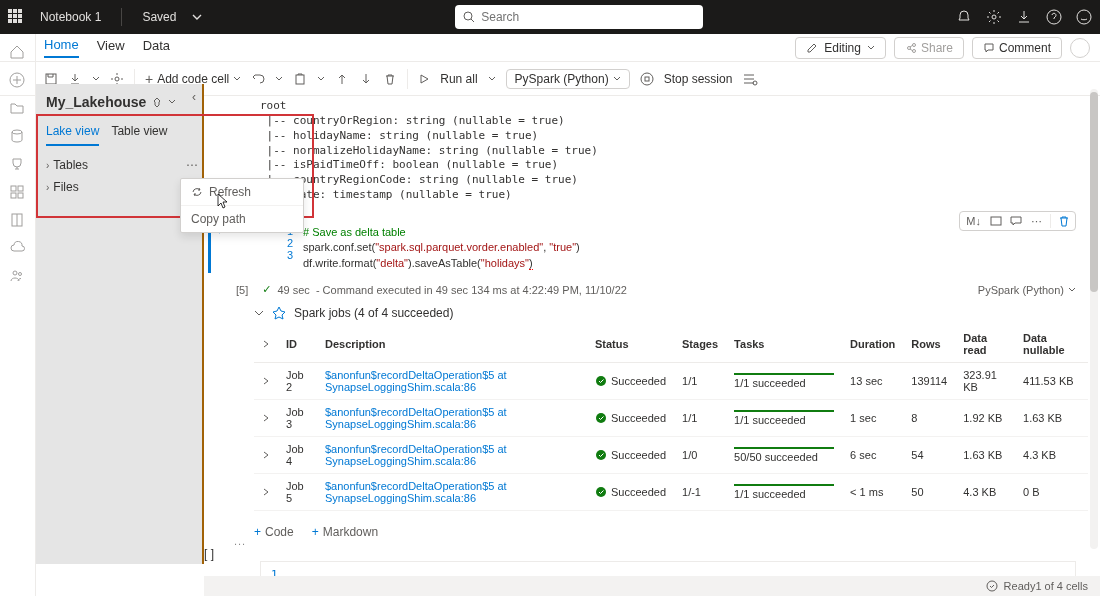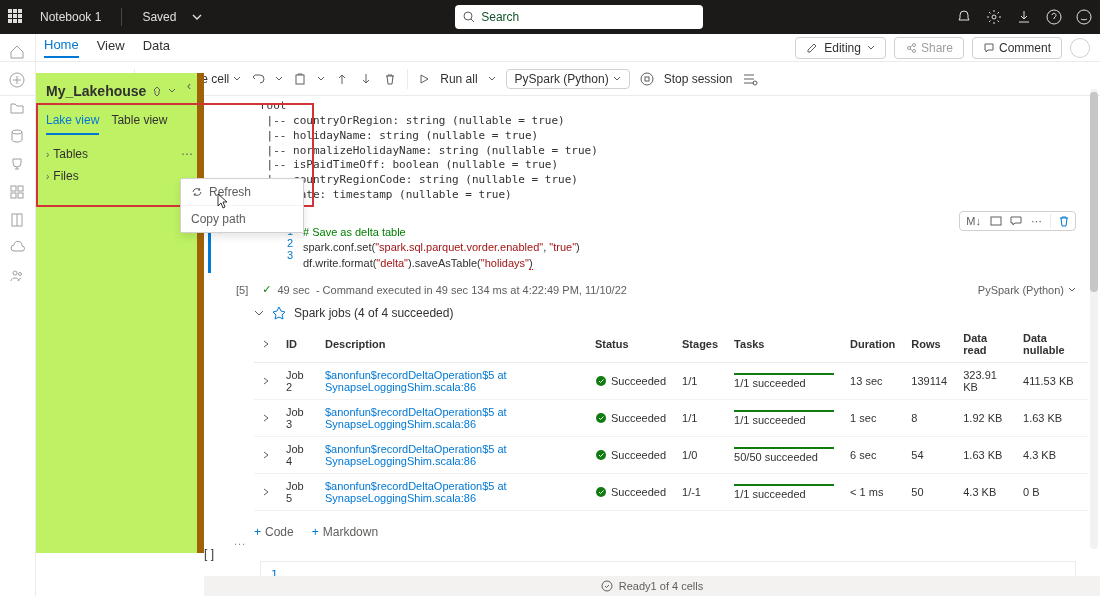--- a/index.html
+++ b/index.html
@@ -5,21 +5,21 @@
 * { box-sizing: border-box; margin: 0; padding: 0; font-family: 'Segoe UI', sans-serif; }
 body { width: 1100px; height: 596px; background: #fff; color: #323130; font-size: 12px; overflow: hidden; position: relative; }
 
 
 .topbar { height: 34px; background: #1b1a19; display: flex; align-items: center; padding: 0 8px; color: #e1dfdd; }
 .topbar .tb-left { display: flex; align-items: center; gap: 16px; }
 .topbar .waffle { width: 16px; height: 16px; display: grid; grid-template-columns: repeat(3,4px); grid-template-rows: repeat(3,4px); gap: 1px; }
 .topbar .waffle span { background: #e1dfdd; }
 .topbar .sep { width: 1px; height: 18px; background: #484644; margin: 0 4px; }
 .topbar .search { flex: 1; display: flex; justify-content: center; }
-.topbar .searchbox { width: 248px; height: 24px; background: #fff; border-radius: 4px; display: flex; align-items: center; padding: 0 8px; color: #14532d; gap: 6px; }
+.topbar .searchbox { width: 248px; height: 24px; background: #fff; border-radius: 4px; display: flex; align-items: center; padding: 0 8px; color: #737373; gap: 6px; }
 .topbar .tb-right { display: flex; align-items: center; gap: 14px; }
 .topbar svg { stroke: #e1dfdd; fill: none; }
 
 
 .ribbon-tabs { height: 28px; display: flex; align-items: center; gap: 18px; padding: 0 14px 0 44px; border-bottom: 1px solid #edebe9; position: relative; }
 .ribbon-tabs .tab { font-size: 13px; cursor: pointer; padding-bottom: 4px; }
 .ribbon-tabs .tab.active { color: #0078d4; border-bottom: 2px solid #0078d4; }
 .ribbon-right { position: absolute; right: 10px; display: flex; gap: 8px; align-items: center; }
 .editing-btn { border: 1px solid #d2d0ce; border-radius: 4px; padding: 3px 10px; display: flex; align-items: center; gap: 6px; font-size: 12px; }
 .share-btn, .comment-btn { border: 1px solid #d2d0ce; border-radius: 4px; padding: 3px 10px; display: flex; align-items: center; gap: 4px; font-size: 12px; }
@@ -32,21 +32,21 @@
 .toolbar .divider { width: 1px; height: 20px; background: #edebe9; }
 .toolbar svg { stroke: #605e5c; fill: none; }
 .kernel-select { border: 1px solid #d2d0ce; border-radius: 4px; padding: 2px 8px; display: flex; align-items: center; gap: 4px; }
 
 
 .left-rail { position: absolute; left: 0; top: 34px; bottom: 0; width: 36px; border-right: 1px solid #edebe9; display: flex; flex-direction: column; align-items: center; gap: 10px; padding-top: 10px; }
 .left-rail .rail-icon { width: 18px; height: 18px; opacity: 0.6; }
 .left-rail svg { stroke: #605e5c; fill: none; }
 
 
-.sidebar { position: absolute; left: 36px; top: 73px; width: 168px; background: #bef264; border-right: 7px solid #a16207; height: 480px; }
+.sidebar { position: absolute; left: 36px; top: 84px; width: 168px; background: #e5e5e5; border-right: 2px solid #a16207; height: 480px; }
 .redbox { border: 2px solid #d13438; position: absolute; top: 30px; left: 0; width: 278px; height: 104px; pointer-events: none; z-index: 5; }
 .sidebar .lakehouse-title { padding: 10px 10px 6px; font-size: 14px; font-weight: 600; display: flex; align-items: center; gap: 6px; }
 .sidebar .collapse-chev { position: absolute; right: 6px; top: 6px; color: #605e5c; }
 .sidebar .tabrow { display: flex; gap: 12px; padding: 8px 10px 0; font-size: 12px; }
 .sidebar .stab { padding-bottom: 6px; }
 .sidebar .stab.active { color: #0078d4; border-bottom: 2px solid #0078d4; }
 .sidebar .tree { padding: 8px 10px; }
 .sidebar .tree-item { display: flex; align-items: center; gap: 4px; padding: 4px 0; font-size: 12px; }
 .sidebar .tree-item .chev { font-size: 10px; color: #605e5c; }
 .sidebar .dots { position: absolute; right: 4px; color: #605e5c; }
@@ -101,21 +101,21 @@
 .add-row { display: flex; gap: 18px; padding: 14px 0 8px 50px; font-size: 12px; color: #605e5c; }
 .add-row .add-btn { display: flex; align-items: center; gap: 4px; }
 
 
 .empty-cell { border: 1px solid #edebe9; margin-left: 30px; margin-right: 12px; padding: 6px 10px; display: flex; flex-direction: column; gap: 4px; }
 .empty-cell .line1 { font-family: Consolas,monospace; font-size: 11px; color: #0078d4; }
 
 .cell-outidx { position: absolute; left: 30px; top: 446px; color: #888; font-size: 11px; letter-spacing: 1px; }
 
 
-.statusbar { position: absolute; left: 204px; right: 0; bottom: 0; height: 20px; background: #f3f2f1; display: flex; align-items: center; padding: 0 12px; font-size: 11px; color: #605e5c; justify-content: center; }
+.statusbar { position: absolute; left: 204px; right: 0; bottom: 0; height: 20px; background: #f3f2f1; display: flex; align-items: center; padding: 0 12px; font-size: 11px; color: #605e5c; justify-content: flex-end; }
 .statusbar .sb-left { display: flex; align-items: center; gap: 6px; }
 
 
 .scroll-track { position: absolute; right: 2px; top: 89px; width: 8px; height: 460px; background: #f3f2f1; border-radius: 4px; }
 .scroll-thumb { position: absolute; right: 2px; top: 92px; width: 8px; height: 200px; background: #c8c6c4; border-radius: 4px; }
 
 </style>
 </head>
 <body>
 

